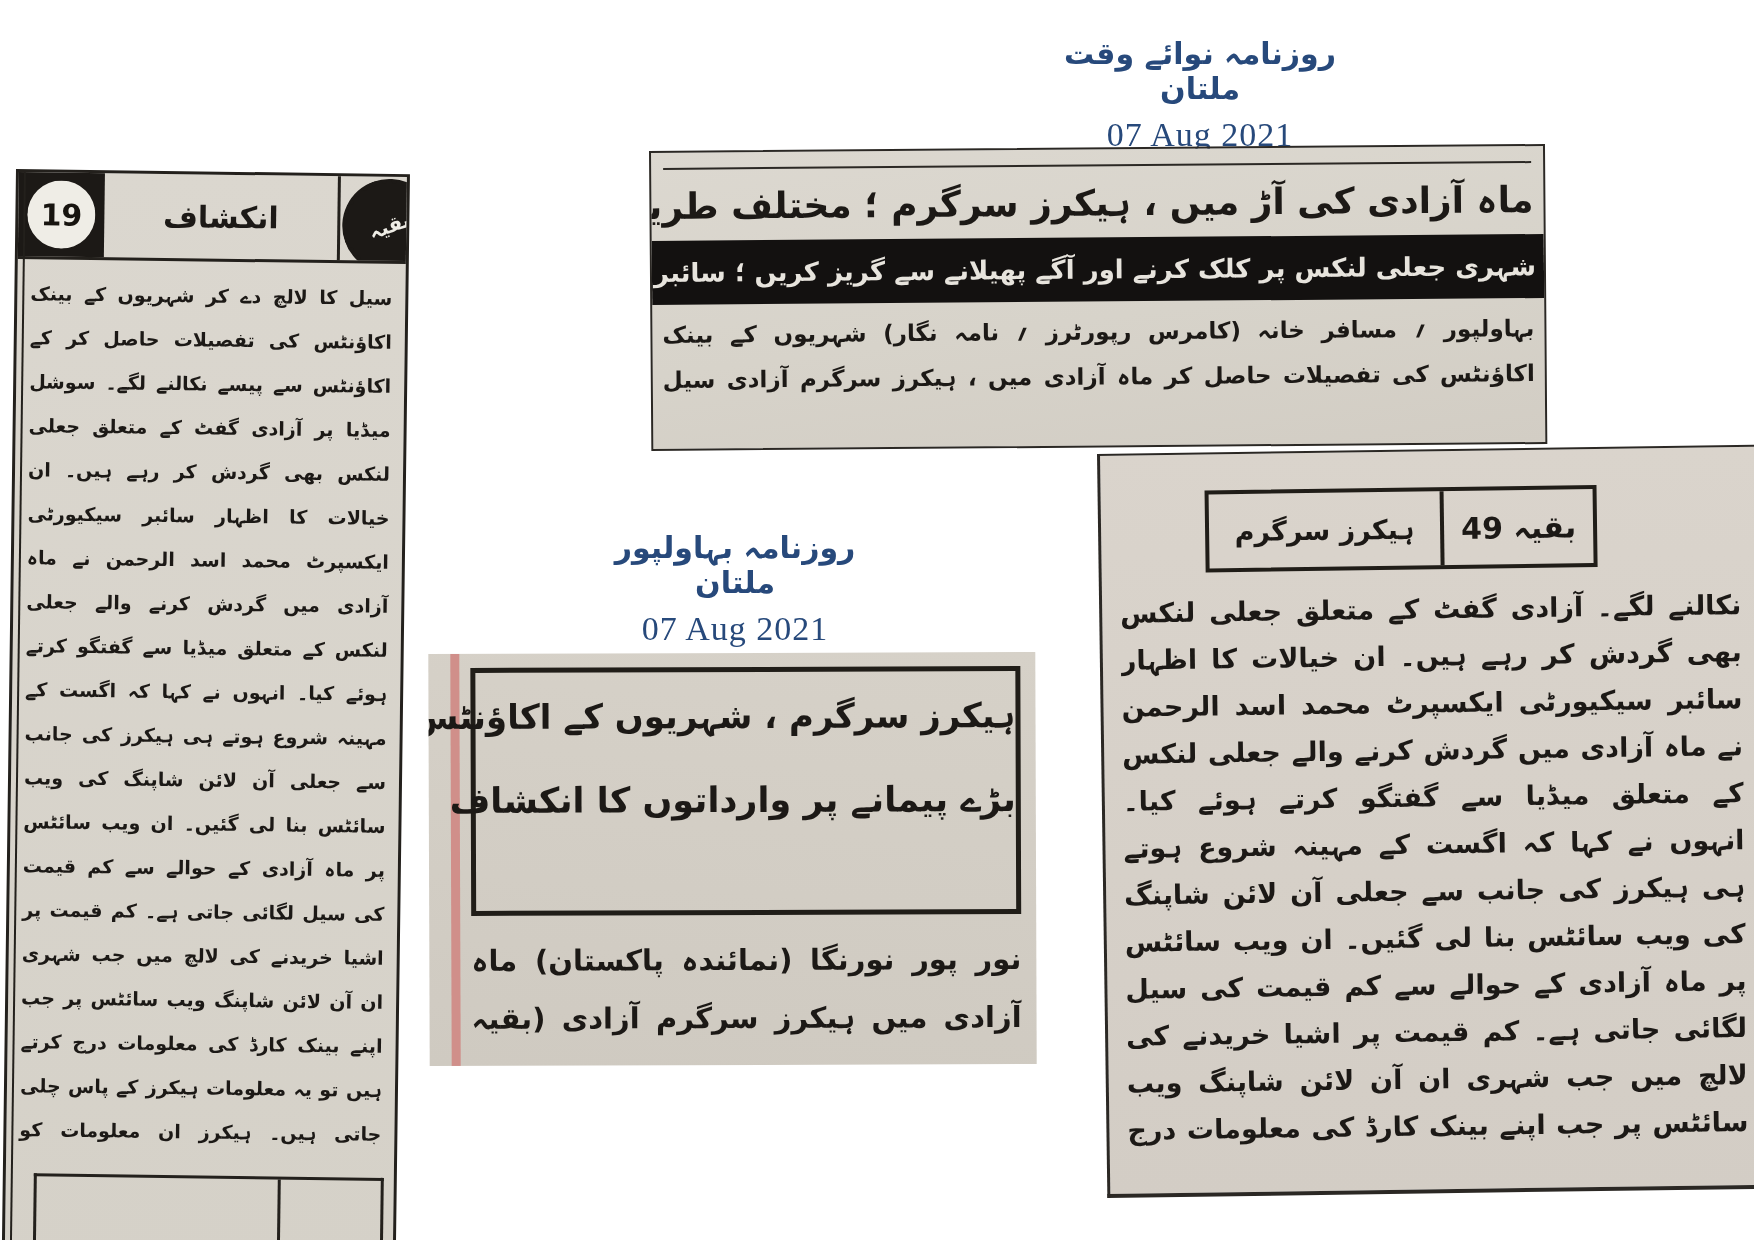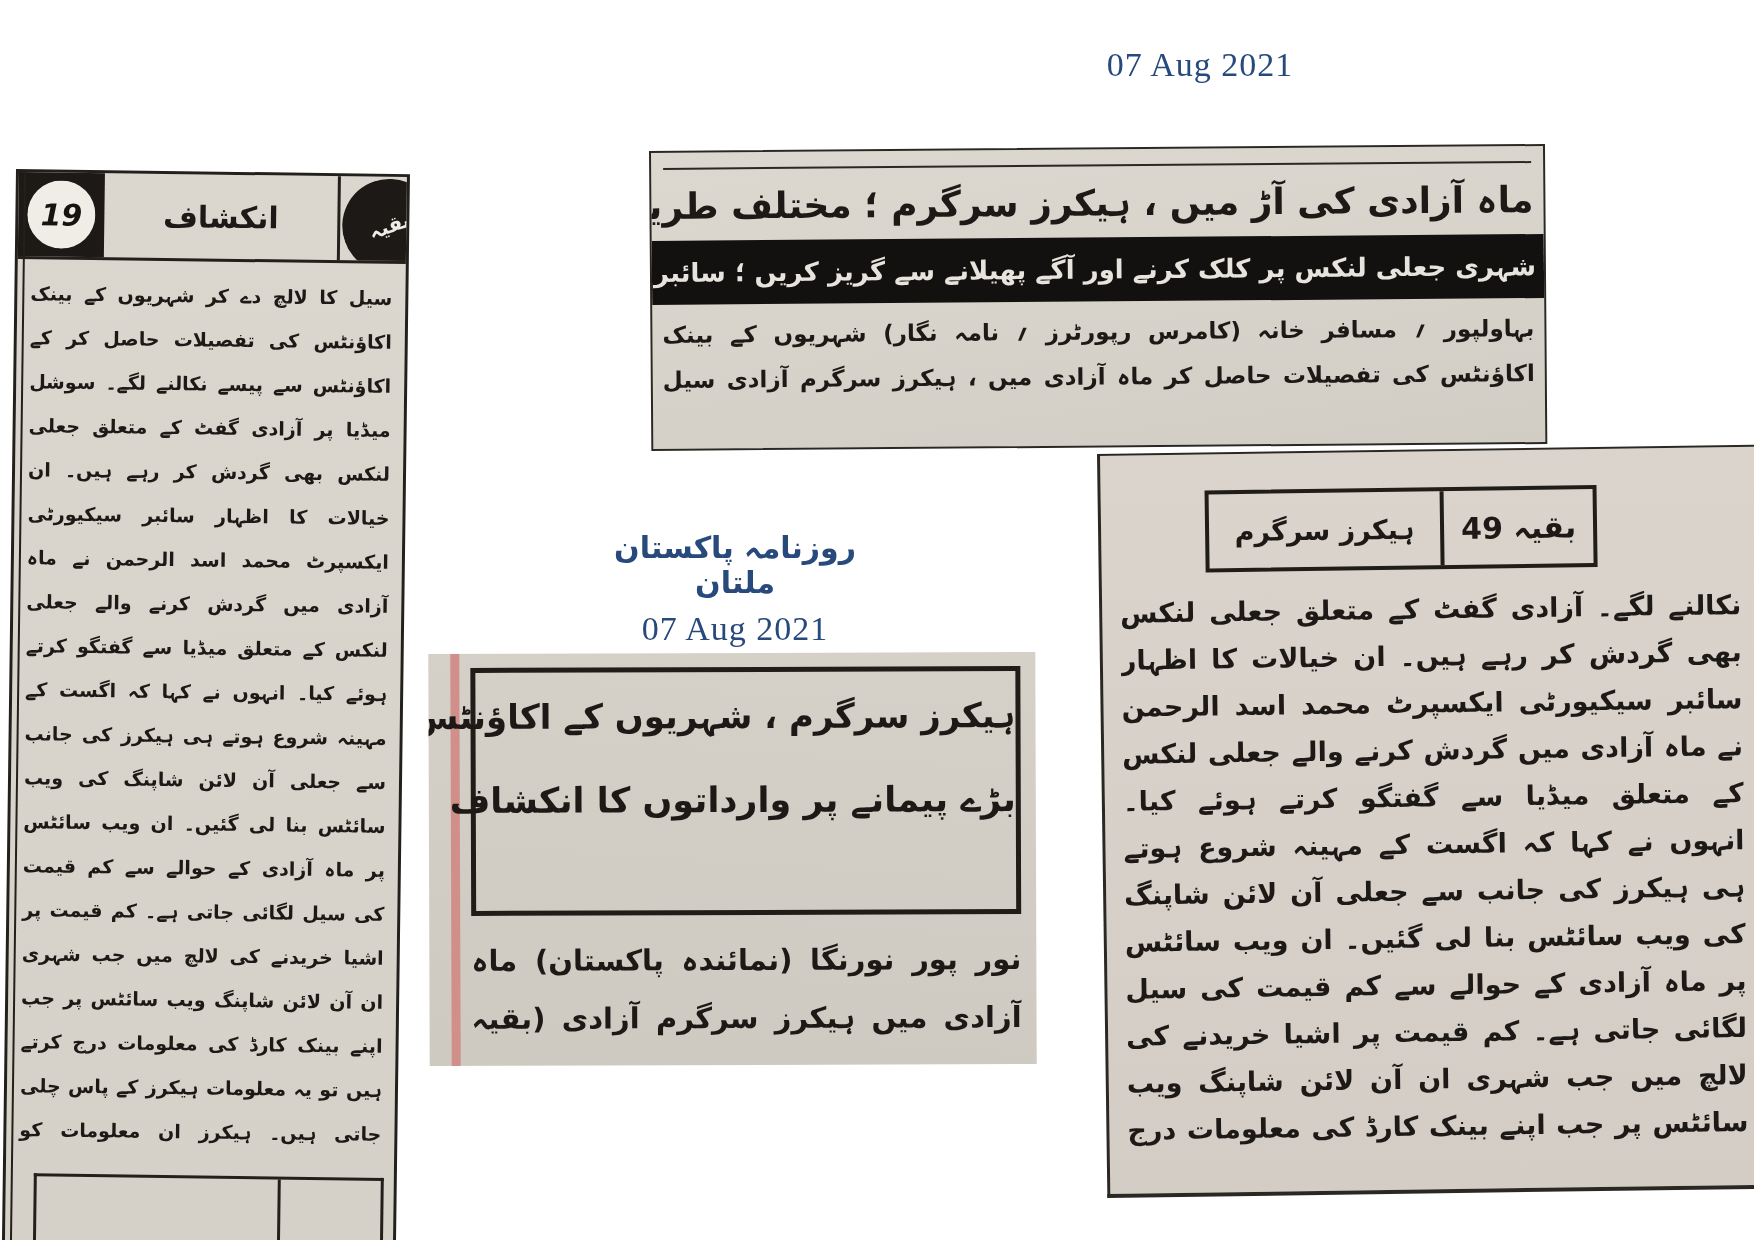--- a/index.html
+++ b/index.html
@@ -31,21 +31,21 @@
                    max-height:92px;overflow:hidden;word-spacing:1px;}
 
   
   .clip-left{left:16px;top:169px;width:394px;border:3px solid #23201c;
              transform:rotate(0.75deg);transform-origin:top left;
              background:linear-gradient(178deg,#dbd7cf,#d5d1c8);}
   .clip-left .innerline{position:absolute;left:5px;top:0;bottom:0;width:2px;background:#23201c;}
   .clip-left .hdr{display:flex;height:84px;border-bottom:3px solid #23201c;align-items:stretch;}
   .cell-19{width:86px;background:#1c1916;display:flex;align-items:center;justify-content:center;}
   .scallop19{width:58px;height:58px;border-radius:50%;background:#efede6;border:5px dotted #efede6;
-             display:flex;align-items:center;justify-content:center;font-size:30px;font-weight:bold;color:#17140f;font-style:italic;}
+             display:flex;align-items:center;justify-content:center;font-size:30px;font-weight:bold;color:#17140f;}
   .cell-title{flex:1;border-right:3px solid #23201c;display:flex;align-items:center;justify-content:center;
               font-size:30px;font-weight:bold;direction:rtl;}
   .cell-corner{width:66px;position:relative;overflow:hidden;}
   .scallopB{position:absolute;right:-30px;top:2px;width:84px;height:84px;border-radius:50%;
             background:#1c1916;border:5px dotted #1c1916;color:#efede6;font-size:20px;font-weight:bold;
             display:flex;align-items:center;justify-content:center;transform:rotate(-20deg);direction:rtl;}
   .clip-left .bodycol{direction:rtl;padding:12px 13px 14px 13px;font-size:19px;font-weight:bold;
                       line-height:44px;text-align:justify;text-align-last:center;min-height:876px;
                       max-height:876px;overflow:hidden;word-spacing:0.5px;}
   .clip-left .stub{margin:12px 10px 0 28px;height:84px;border:3px solid #23201c;border-bottom:none;position:relative;}
@@ -75,20 +75,21 @@
                      font-size:30px;font-weight:bold;direction:rtl;}
   .clip-br .bodycol{direction:rtl;margin:16px 16px 0 18px;font-size:27px;font-weight:bold;line-height:47px;
                     text-align:justify;text-align-last:center;max-height:570px;overflow:hidden;word-spacing:1px;}
 </style>
 </head>
 <body>
 
 <div class="page">
 
   <div class="masthead mh-nawaiwaqt">
+    <div class="paper" dir="rtl">روزنامہ نوائے وقت ملتان</div>
     <div class="pdate">07 Aug 2021</div>
   </div>
 
   <div class="clip clip-tr newsprint">
     <div class="toprule"></div>
     <div class="headline">ماہ آزادی کی آڑ میں ، ہیکرز سرگرم ؛ مختلف طریقوں سے لوٹ مار</div>
     <div class="banner">شہری جعلی لنکس پر کلک کرنے اور آگے پھیلانے سے گریز کریں ؛ سائبر سیکیورٹی ایکسپر</div>
     <div class="byline">بہاولپور ؍ مسافر خانہ (کامرس رپورٹرز ؍ نامہ نگار) شہریوں کے بینک اکاؤنٹس کی تفصیلات حاصل کر ماہ آزادی میں ، ہیکرز سرگرم آزادی سیل کا لالچ دے کر کے اکاؤنٹس سے پیسے صفحہ 4 پر بقیہ نمبر 49</div>
   </div>
 
@@ -103,21 +104,21 @@
         <div class="scallopB">بقیہ</div>
       </div>
     </div>
     <div class="bodycol">سیل کا لالچ دے کر شہریوں کے بینک اکاؤنٹس کی تفصیلات حاصل کر کے اکاؤنٹس سے پیسے نکالنے لگے۔ سوشل میڈیا پر آزادی گفٹ کے متعلق جعلی لنکس بھی گردش کر رہے ہیں۔ ان خیالات کا اظہار سائبر سیکیورٹی ایکسپرٹ محمد اسد الرحمن نے ماہ آزادی میں گردش کرنے والے جعلی لنکس کے متعلق میڈیا سے گفتگو کرتے ہوئے کیا۔ انہوں نے کہا کہ اگست کے مہینہ شروع ہوتے ہی ہیکرز کی جانب سے جعلی آن لائن شاپنگ کی ویب سائٹس بنا لی گئیں۔ ان ویب سائٹس پر ماہ آزادی کے حوالے سے کم قیمت کی سیل لگائی جاتی ہے۔ کم قیمت پر اشیا خریدنے کی لالچ میں جب شہری ان آن لائن شاپنگ ویب سائٹس پر جب اپنے بینک کارڈ کی معلومات درج کرتے ہیں تو یہ معلومات ہیکرز کے پاس چلی جاتی ہیں۔ ہیکرز ان معلومات کو استعمال کرتے ہوئے صارفین کے اکاؤنٹ سے با آسانی پیسے نکال لیتے ہیں۔ انہوں نے شہریوں کو خبردار کرتے ہوئے کہا کہ کسی بھی آن لائن ویب سائٹ پر اپنے کارڈ کی معلومات درج کرنے سے پہلے اس بات کو یقینی بنائیں کہ وہ ویب سائٹ حقیقی ہو۔ اس کے علاوہ سوشل میڈیا پر آزادی گفٹس کے حوالے سے بھی جعلی لنکس گردش کر رہے ہیں۔ عوام الناس ایسے جعلی لنکس پر کلک کرنے اور آگے پھیلانے سے گریز کریں۔</div>
     <div class="stub">
       <div class="stubdiv"></div>
     </div>
   </div>
 
   <div class="masthead mh-pakistan">
-    <div class="paper" dir="rtl">روزنامہ پاکستان ملتان</div>
+    <div class="paper" dir="rtl">روزنامہ بہاولپور ملتان</div>
     <div class="pdate">07 Aug 2021</div>
   </div>
 
   <div class="clip clip-mid">
     <div class="pinkedge"></div>
     <div class="hbox">
       <div class="h1">ہیکرز سرگرم ، شہریوں کے اکاؤنٹس پر نظر</div>
       <div class="h2">بڑے پیمانے پر وارداتوں کا انکشاف</div>
     </div>
     <div class="mbody">نور پور نورنگا (نمائندہ پاکستان) ماہ آزادی میں ہیکرز سرگرم آزادی (بقیہ نمبر 19 صفحہ 6 پر)</div>

